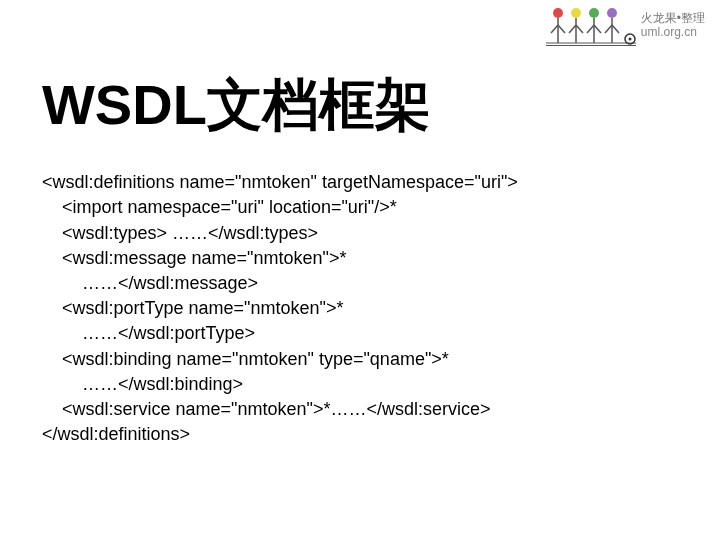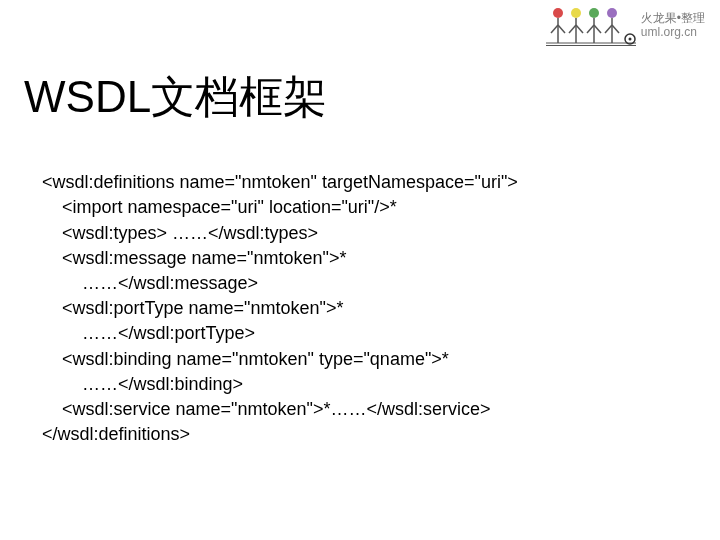--- a/index.html
+++ b/index.html
@@ -31,23 +31,23 @@
     flex-direction: column;
     font-size: 11px;
     line-height: 1.1;
     color: #777;
   }
   .logo-text .line1 { font-size: 12px; }
   .logo-text .line2 { color: #888; font-size: 12px; }
   .title {
     position: absolute;
     top: 68px;
-    left: 24px;
-    font-size: 44px;
-    font-weight: 400;
+    left: 42px;
+    font-size: 56px;
+    font-weight: 700;
     color: #000;
     letter-spacing: 0px;
   }
   .code {
     position: absolute;
     top: 145px;
     left: 42px;
     font-size: 18px;
     line-height: 1.4;
     color: #000;

